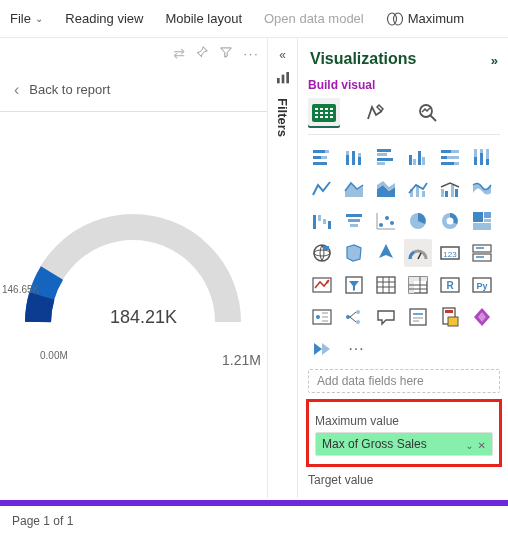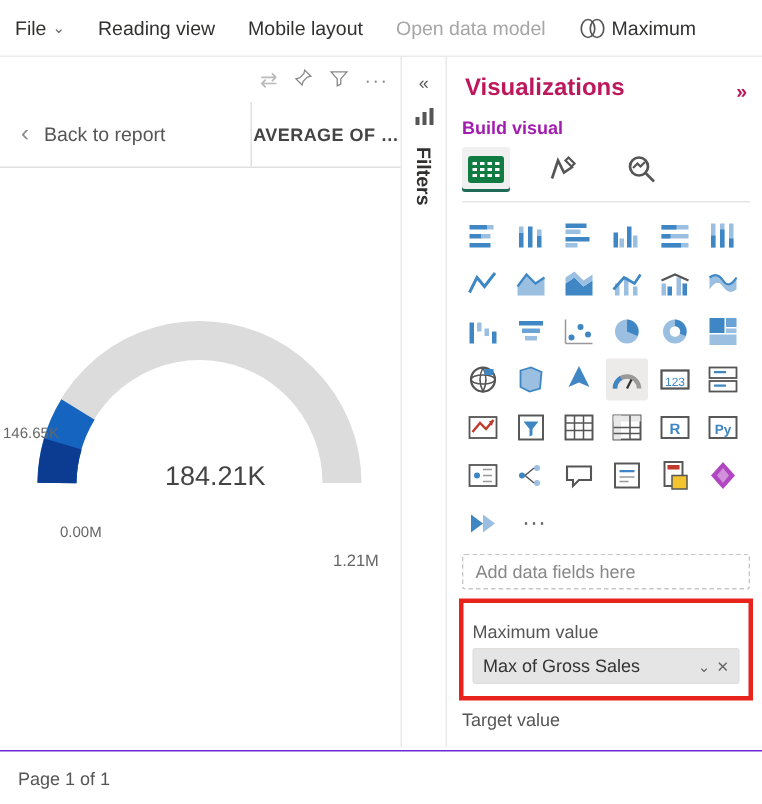--- a/index.html
+++ b/index.html
@@ -19,51 +19,51 @@
   .canvas-top { height: 30px; display: flex; justify-content: flex-end; align-items: center; gap: 10px; padding: 0 8px; color: #888; }
   .canvas-header { height: 44px; display: flex; align-items: center; border-bottom: 1px solid #e0e0e0; }
   .back { flex: 1; display: flex; align-items: center; gap: 10px; padding-left: 14px; color: #555; }
   .avg { width: 100px; border-left: 1px solid #e0e0e0; height: 100%; display: flex; align-items: center; justify-content: center; font-weight: 600; font-size: 12px; letter-spacing: .3px; color: #444; }
 
   .gauge-wrap { position: relative; height: 260px; }
   .gauge-svg { position: absolute; left: 18px; top: 90px; }
   .gauge-val { position: absolute; left: 110px; top: 195px; font-size: 18px; color: #444; font-weight: 400; }
   .gauge-left-label { position: absolute; left: 2px; top: 172px; font-size: 10px; color: #666; }
   .gauge-min { position: absolute; left: 40px; top: 238px; font-size: 10px; color: #666; }
-  .gauge-max { position: absolute; left: 222px; top: 256px; font-size: 11px; color: #666; }
+  .gauge-max { position: absolute; left: 222px; top: 240px; font-size: 14px; color: #666; }
 
   
   .filters-tab { width: 30px; border-right: 1px solid #eaeaea; display: flex; flex-direction: column; align-items: center; padding-top: 10px; gap: 8px; background: #fff; }
   .filters-tab .arrow { font-size: 12px; color: #555; }
   .filters-tab .vtext { writing-mode: vertical-rl; font-weight: 600; font-size: 13px; color: #323130; margin-top: 4px; }
 
   
   .viz-pane { width: 210px; padding: 8px 8px 0 10px; overflow: hidden; position: relative; }
-  .viz-head { display: flex; justify-content: space-between; align-items: flex-end; font-weight: 600; font-size: 16px; color: #be185d; margin: 4px 2px 10px 2px; }
+  .viz-head { display: flex; justify-content: space-between; align-items: flex-end; font-weight: 600; font-size: 16px; color: #14532d; margin: 4px 2px 10px 2px; }
   .build-label { font-size: 12px; font-weight: 600; color: #a21caf; }
   .build-icons { display: flex; gap: 20px; align-items: center; margin: 6px 0 2px 0; }
   .build-ico { width: 32px; height: 30px; display: flex; align-items: center; justify-content: center; border-radius: 2px; }
   .build-ico.active { background: #f0f0f0; box-shadow: inset 0 -2px 0 #1f6b57; }
   .divider { border: none; border-top: 1px solid #e6e6e6; margin: 6px 0 8px 0; }
 
   .viz-grid { display: grid; grid-template-columns: repeat(6, 28px); grid-auto-rows: 28px; gap: 4px; }
   .viz-cell { width: 28px; height: 28px; display: flex; align-items: center; justify-content: center; border-radius: 2px; }
   .viz-cell.selected { background: #edebe9; }
   .viz-cell svg { display: block; }
   .ellipsis { font-size: 16px; color: #666; padding-left: 4px; }
 
   .field-well { margin-top: 6px; }
   .well-placeholder { border: 1px dashed #c8c6c4; padding: 4px 8px; font-size: 12px; color: #888; border-radius: 2px; margin-bottom: 6px; overflow: hidden; white-space: nowrap; }
   .well-label { font-size: 12px; color: #555; margin: 6px 0 4px 0; }
-  .well-field { background: #e5e5e5; border: 1px solid #e1dfdd; padding: 4px 6px; font-size: 12px; color: #333; border-radius: 2px; display: flex; align-items: flex-end; justify-content: space-between; }
+  .well-field { background: #86efac; border: 1px solid #e1dfdd; padding: 4px 6px; font-size: 12px; color: #333; border-radius: 2px; display: flex; align-items: flex-end; justify-content: space-between; }
   .well-field .controls { display: flex; gap: 4px; color: #666; font-size: 10px; }
   .highlight-box { border: 3px solid #e8231c; padding: 6px 6px 8px 6px; margin: 2px -2px 4px -2px; }
 
   
-  .footer { position: absolute; bottom: 0; left: 0; right: 0; height: 36px; border-top: 1px solid #6d28d9; display: flex; align-items: center; padding: 0 12px; font-size: 12px; color: #555; background: #fff; }
+  .footer { position: absolute; bottom: 0; left: 0; right: 0; height: 36px; border-top: 6px solid #6d28d9; display: flex; align-items: center; padding: 0 12px; font-size: 12px; color: #555; background: #fff; }
 
   .ico { width: 18px; height: 18px; }
 </style>
 </head>
 <body>
 
 <div class="menubar">
   <div class="item">
     <span>File</span>
     <span class="chev">⌄</span>
@@ -91,21 +91,20 @@
       <span><svg width="14" height="14" viewBox="0 0 24 24">
             <path d="M3 5h18l-7 8v6l-4 2v-8z" fill="none" stroke="#888" stroke-width="1.5"></path>
           </svg></span>
       <span style="letter-spacing:1px">···</span>
     </div>
     <div class="canvas-header">
       <div class="back">
         <span style="font-size:16px;color:#888">‹</span>
         <span>Back to report</span>
       </div>
-      <div class="avg">AVERAGE OF …</div>
     </div>
 
     <div class="gauge-wrap">
       <svg class="gauge-svg" width="230" height="140" viewBox="0 0 230 140">
         <path d="M 20 120 A 95 95 0 0 1 210 120" stroke="#dcdcdc" stroke-width="26" fill="none"></path>
         <path d="M 20 120 A 95 95 0 0 1 34 71" stroke="#1565c0" stroke-width="26" fill="none"></path>
         <path d="M 20 120 A 95 95 0 0 1 24 94" stroke="#0b3c91" stroke-width="26" fill="none"></path>
       </svg>
       <div class="gauge-left-label">146.65K</div>
       <div class="gauge-val">184.21K</div>

